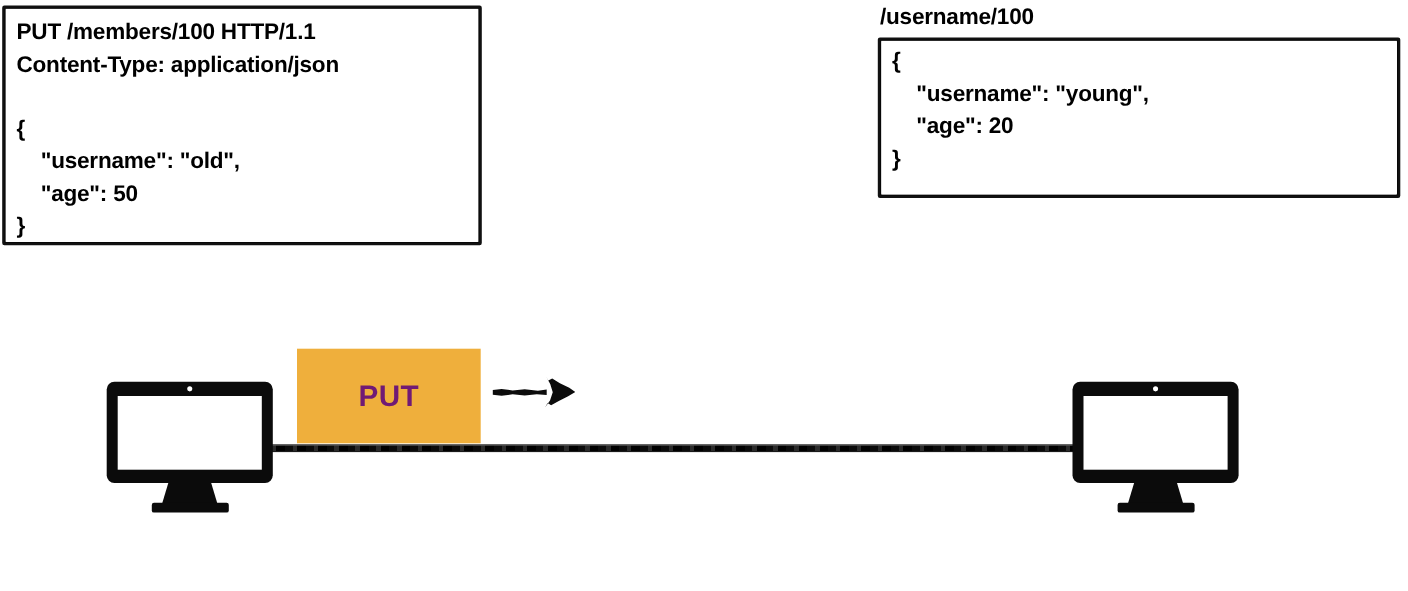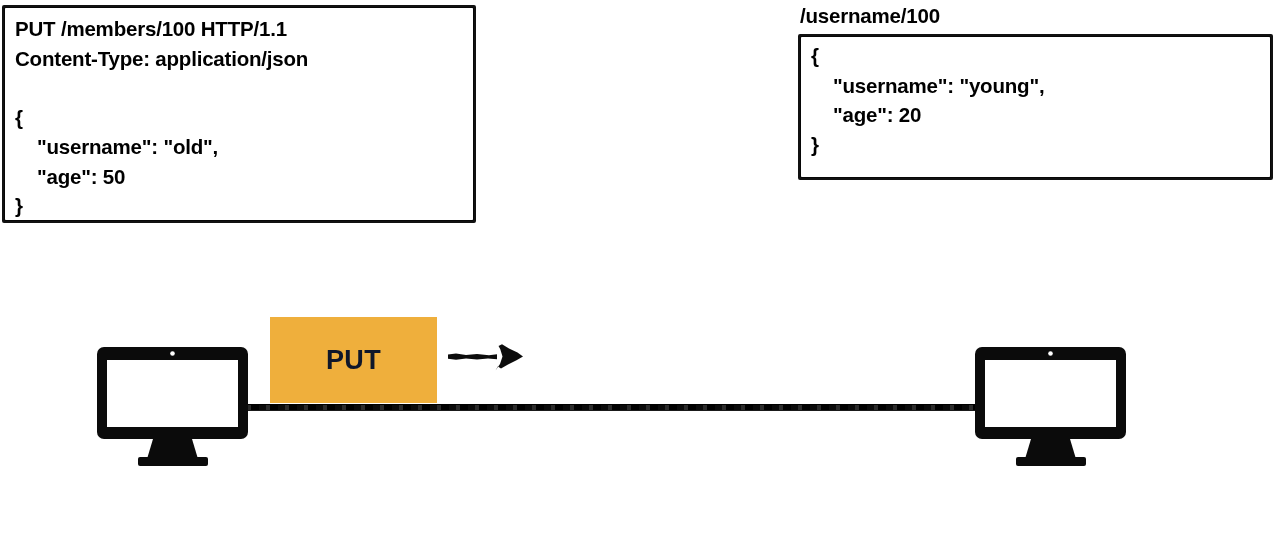--- a/index.html
+++ b/index.html
@@ -53,21 +53,21 @@
     font-weight: 700;
     line-height: 29.5px;
     letter-spacing: -0.2px;
     white-space: pre;
     color: #000000;
   }
 
   #request-box {
     left: 2px;
     top: 5px;
-    width: 474px;
+    width: 436px;
     height: 218px;
   }
 
   #resource-box {
     left: 798px;
     top: 34px;
     width: 475px;
     height: 146px;
   }
   #resource-box .code-text {
@@ -110,21 +110,21 @@
     height: 86px;
     background: #efaf3c;
     display: flex;
     align-items: center;
     justify-content: center;
   }
   .method-badge .label {
     font-size: 27px;
     font-weight: 700;
     letter-spacing: 0.4px;
-    color: #0f172a;
+    color: #701a75;
   }
 
   
   .flow-arrow {
     position: absolute;
     left: 447px;
     top: 340px;
     width: 80px;
     height: 32px;
   }

